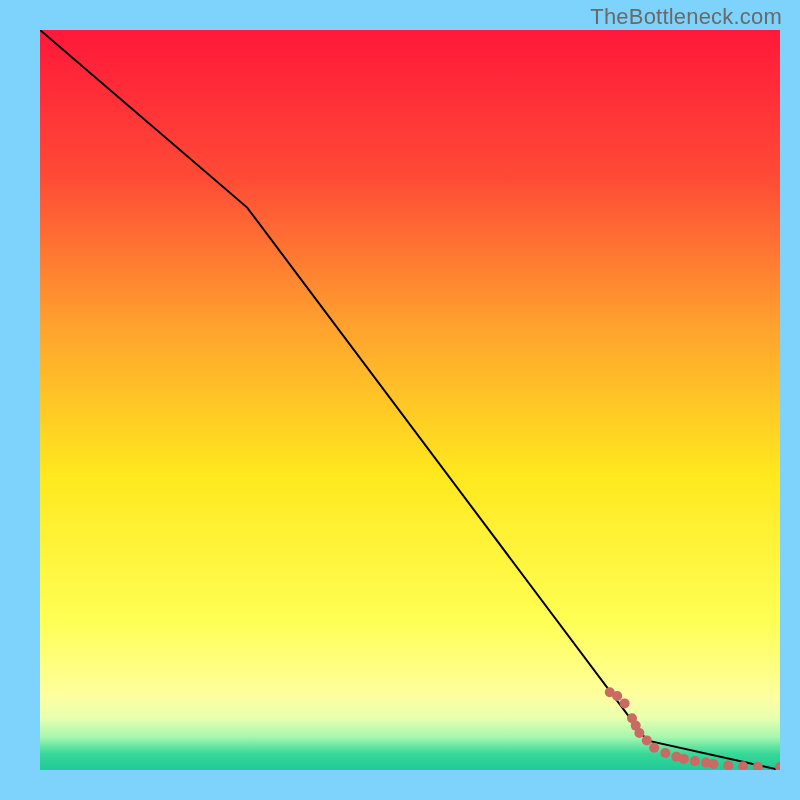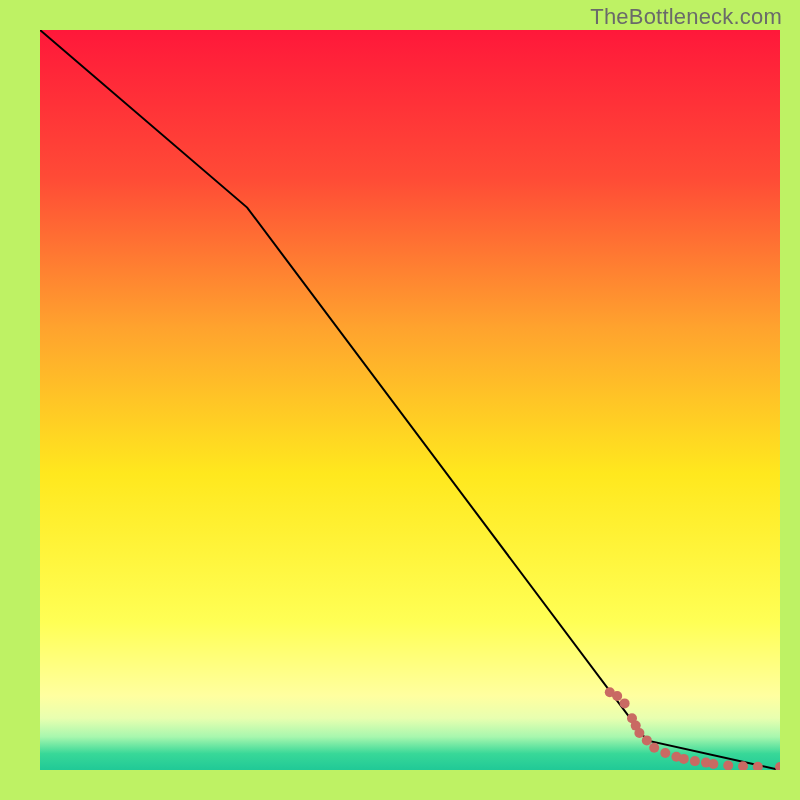--- a/index.html
+++ b/index.html
@@ -8,21 +8,21 @@
     width: 800px;
     height: 800px;
     background: #000;
     font-family: Arial, Helvetica, sans-serif;
     overflow: hidden;
   }
   .frame {
     position: relative;
     width: 800px;
     height: 800px;
-    background: #bef264;
+    background: #7dd3fc;
   }
   .watermark {
     position: absolute;
     top: 4px;
     right: 18px;
     color: #6a6a6a;
     font-size: 22px;
     font-weight: 500;
     letter-spacing: 0.2px;
     z-index: 50;

